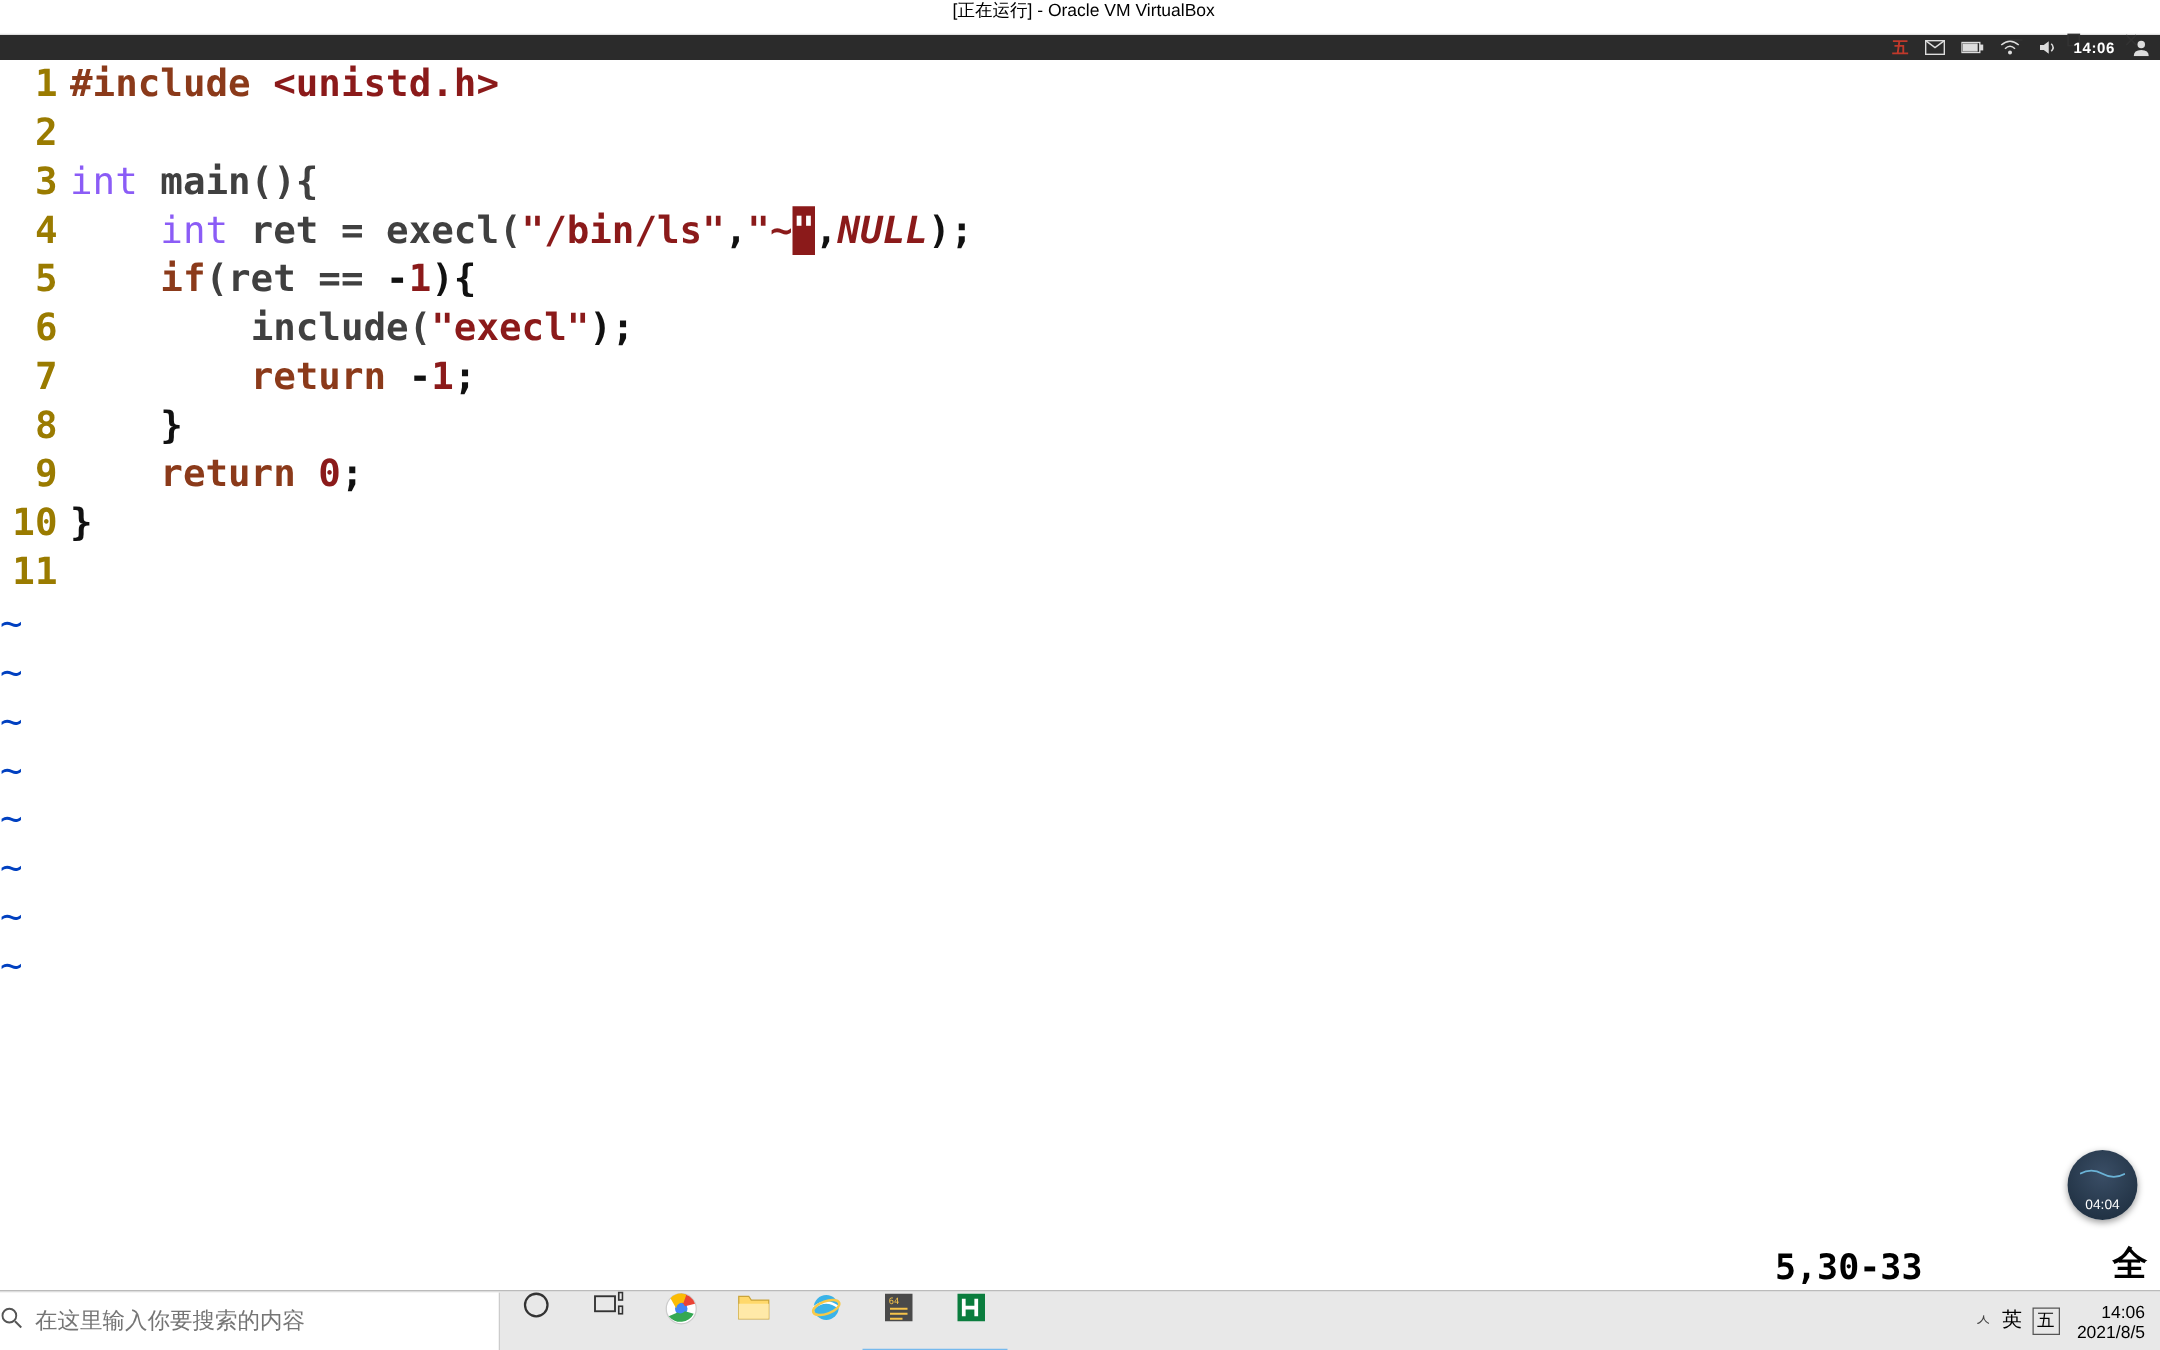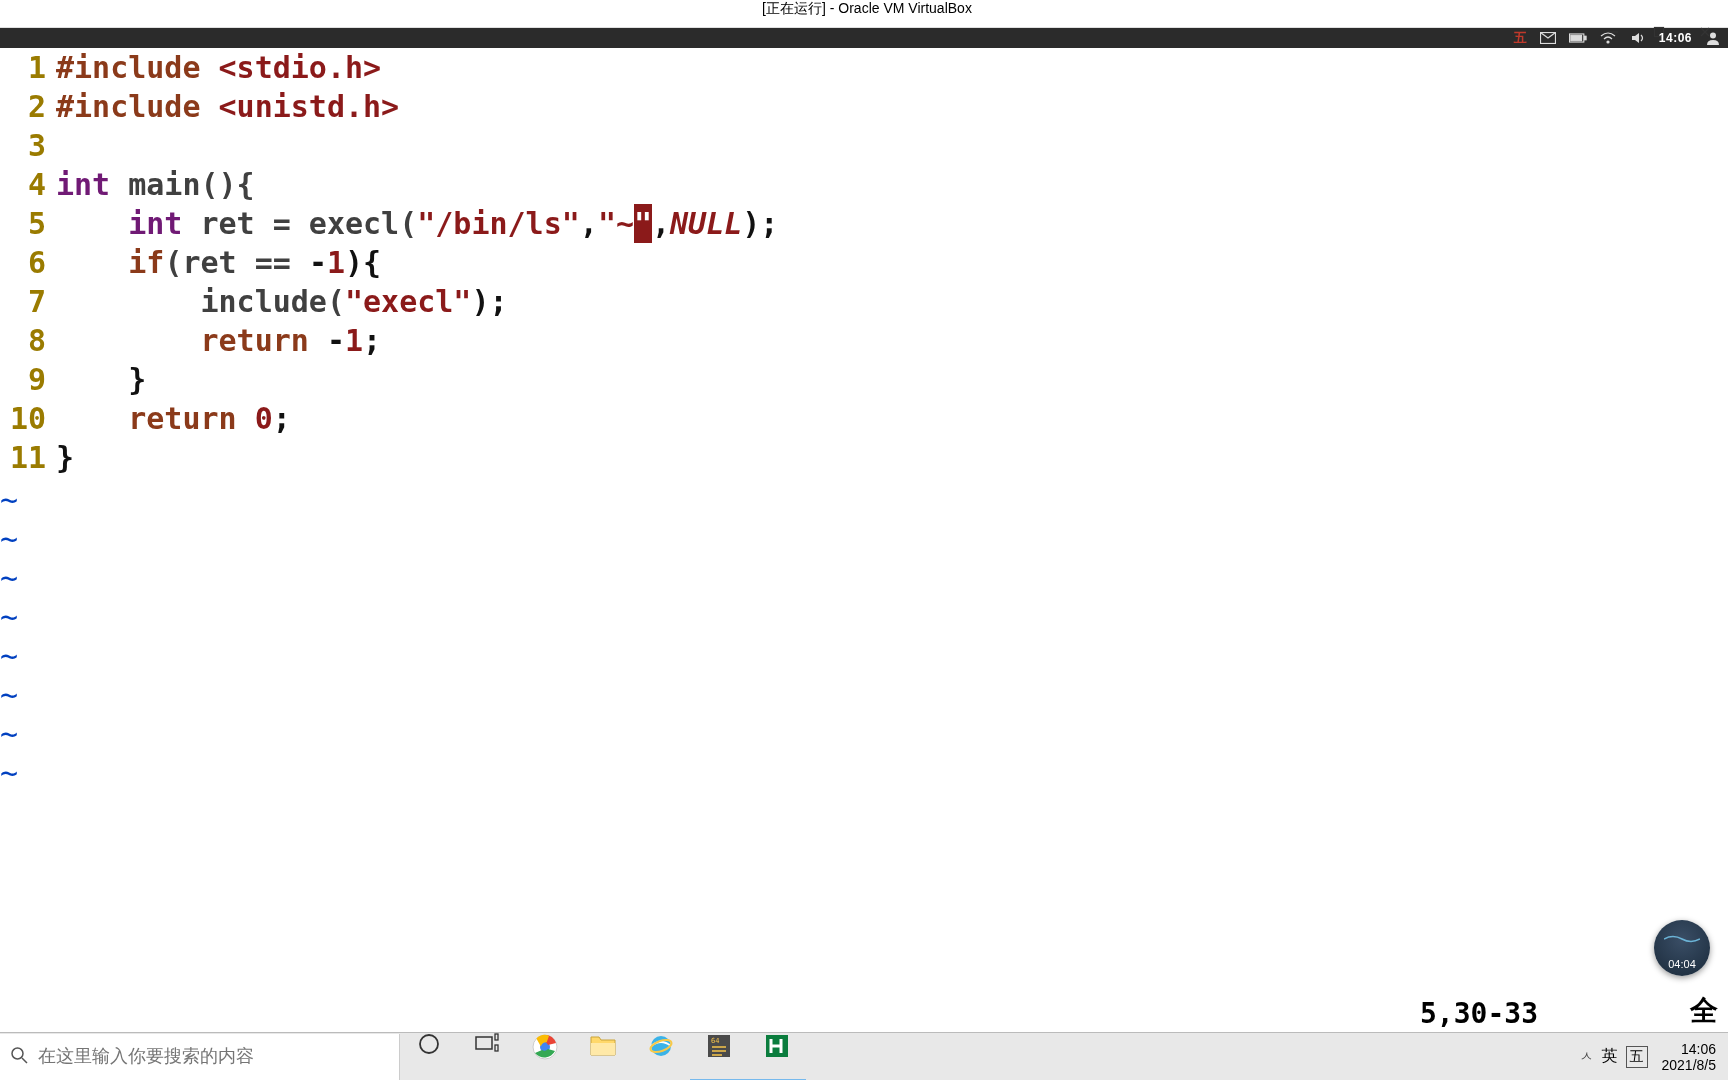--- a/index.html
+++ b/index.html
@@ -71,21 +71,21 @@
   .codeline { height:39px; white-space: pre; }
   .tilde-col {
     position:absolute;
     left:0;
     color:#0040c0;
     font-family: "DejaVu Sans Mono", Consolas, monospace;
     font-size:30px;
     line-height:39px;
   }
   .kw-pre   { color:#8b3a1a; font-weight:600; }   
-  .kw-type  { color:#701a75; font-weight:700; }   
+  .kw-type  { color:#8b5cf6; font-weight:400; }   
   .ident    { color:#404040; font-weight:600; }
   .hdr      { color:#8b1a1a; font-weight:600; }   
   .str      { color:#8b1a1a; font-weight:600; }   
   .num      { color:#8b1a1a; font-weight:600; }
   .const    { color:#8b1a1a; font-weight:600;font-style:italic; }   
   .punct    { color:#111; font-weight:600; }
   .cursor-block {
     display:inline-block;
     width: 0.6em;
     background:#8b1a1a;
@@ -131,21 +131,20 @@
     background: #e8e8e8;
     border-top: 1px solid #bbb;
     display:flex;
     align-items:center;
   }
   .searchbox {
     height: 46px; width: 400px;
     border-right:1px solid #ccc;
     display:flex; align-items:center;
     background:#fff;
-    padding-left:10px;
     gap:10px;
   }
   .searchbox input {
     border:none; outline:none;
     font-size:18px; width: 340px;
     background:transparent;
     color:#666;
   }
   .tb-items { display:flex; align-items:center; height:100%; }
   .tb-item {
@@ -252,21 +251,20 @@
       <div class="ln">4</div>
       <div class="ln">5</div>
       <div class="ln">6</div>
       <div class="ln">7</div>
       <div class="ln">8</div>
       <div class="ln">9</div>
       <div class="ln">10</div>
       <div class="ln">11</div>
     </div>
     <div class="codelines">
-      <div class="codeline"><span class="kw-pre">#include </span><span class="hdr">&lt;stdio.h&gt;</span></div>
       <div class="codeline"><span class="kw-pre">#include </span><span class="hdr">&lt;unistd.h&gt;</span></div>
       <div class="codeline"></div>
       <div class="codeline"><span class="kw-type">int</span><span class="ident"> main(){</span></div>
       <div class="codeline"><span class="ident">    </span><span class="kw-type">int</span><span class="ident"> ret = execl(</span><span class="str">"/bin/ls"</span><span class="punct">,</span><span class="str">"~</span><span class="cursor-block">"</span><span class="punct">,</span><span class="const">NULL</span><span class="punct">);</span></div>
       <div class="codeline"><span class="ident">    </span><span class="kw-pre">if</span><span class="ident">(ret == </span><span class="punct">-</span><span class="num">1</span><span class="punct">){</span></div>
       <div class="codeline"><span class="ident">        </span><span class="ident">include(</span><span class="str">"execl"</span><span class="punct">);</span></div>
       <div class="codeline"><span class="ident">        </span><span class="kw-pre">return</span><span class="ident"> </span><span class="punct">-</span><span class="num">1</span><span class="punct">;</span></div>
       <div class="codeline"><span class="ident">    </span><span class="punct">}</span></div>
       <div class="codeline"><span class="ident">    </span><span class="kw-pre">return</span><span class="ident"> </span><span class="num">0</span><span class="punct">;</span></div>
       <div class="codeline"><span class="punct">}</span></div>

